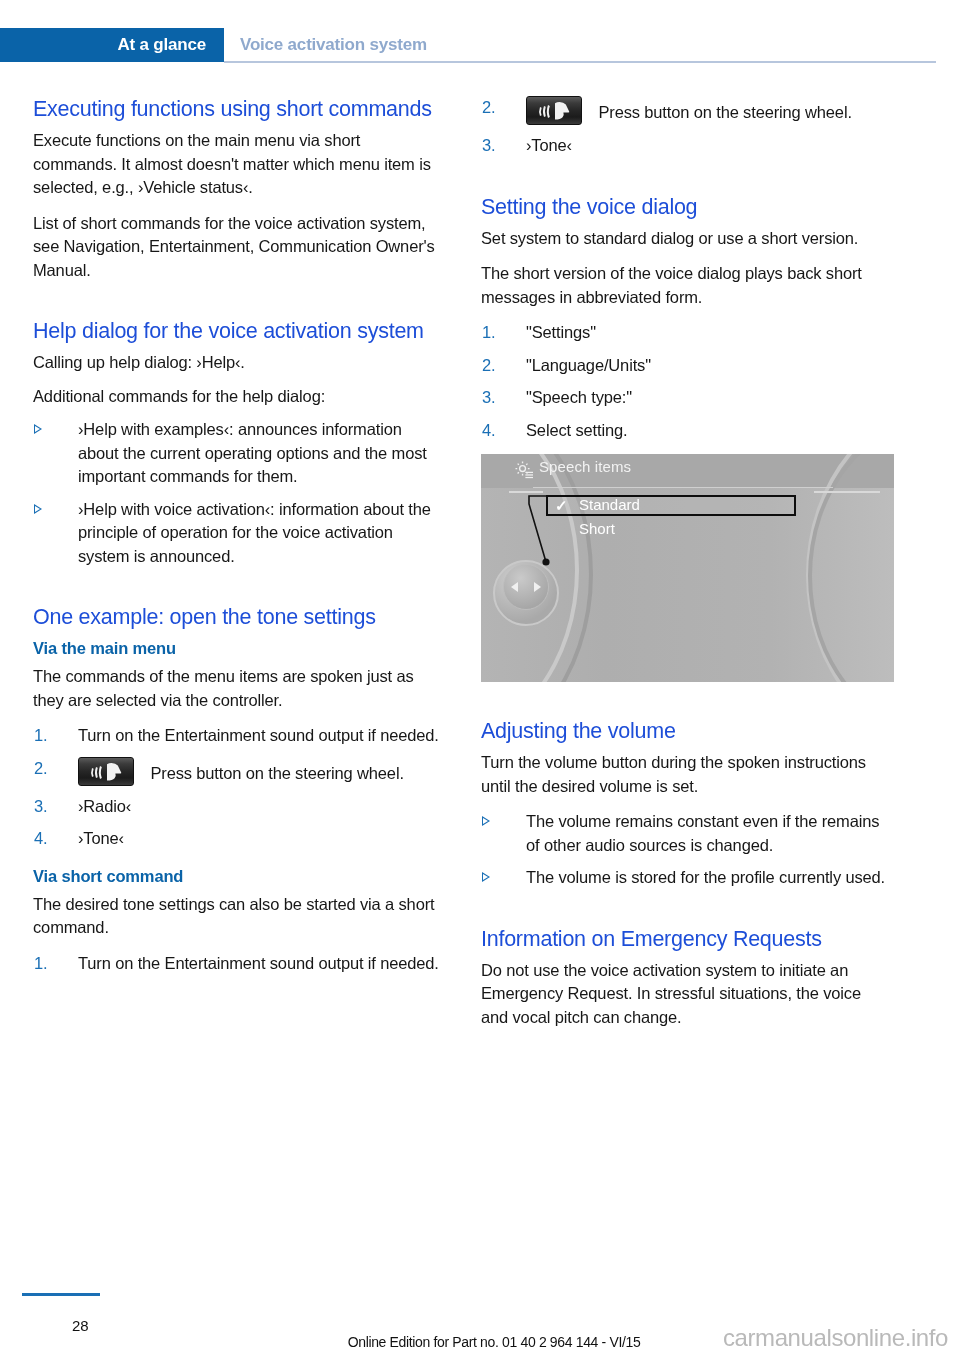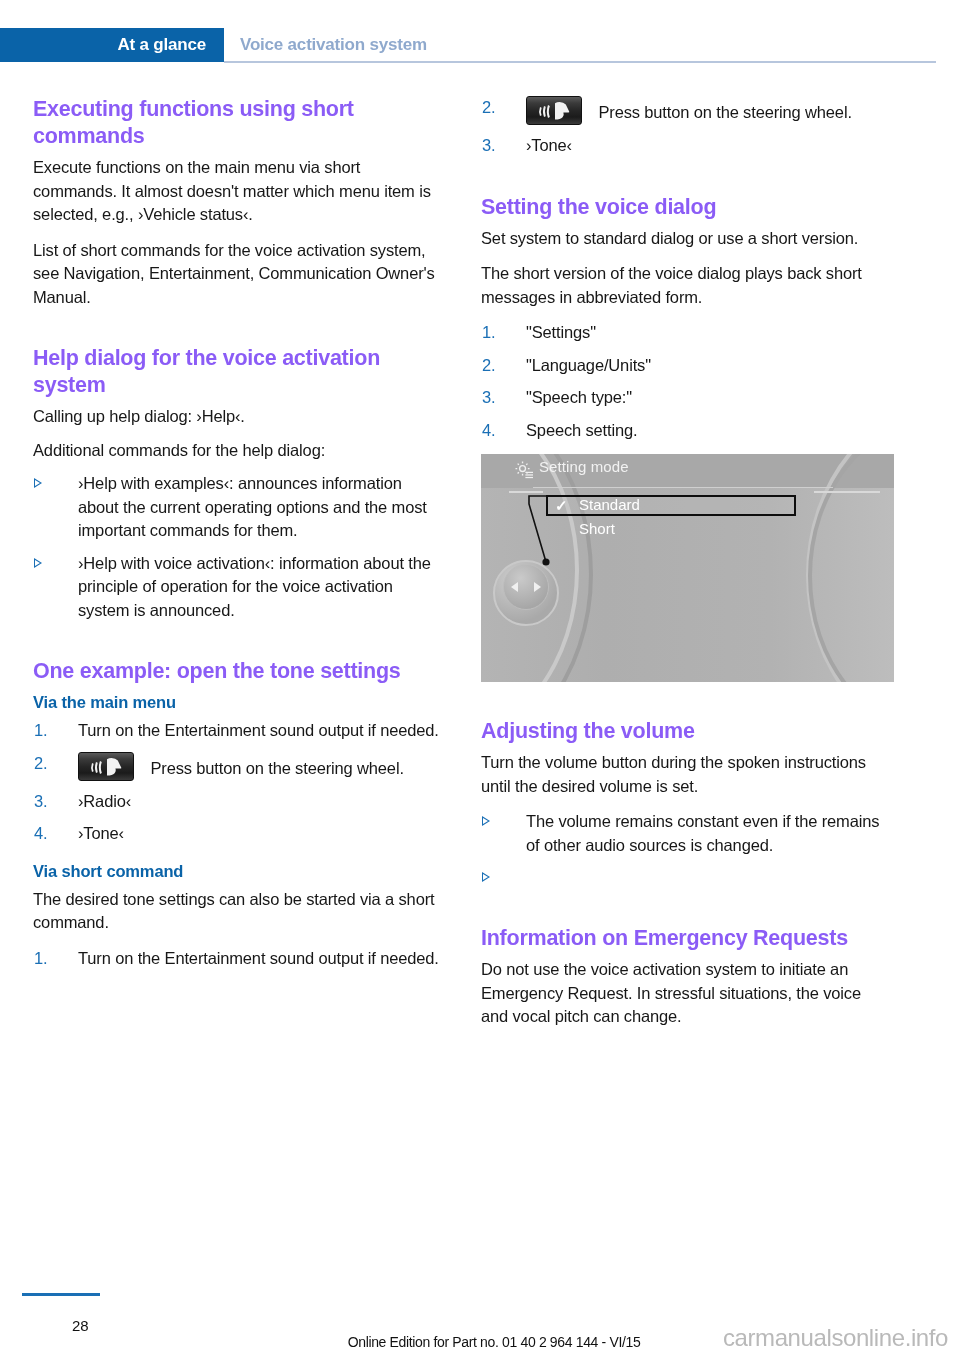--- a/index.html
+++ b/index.html
@@ -65,23 +65,23 @@
   
   .col {
     position: absolute;
     top: 96px;
     width: 410px;
   }
   .col-left  { left: 33px; }
   .col-right { left: 481px; }
 
   h1.sec {
-    color: #8b5cf6;
+    color: #1d4ed8;
     font-size: 21.5px;
-    font-weight: bold;
+    font-weight: normal;
     line-height: 27px;
     margin: 0 0 6px 0;
     letter-spacing: -0.25px;
   }
   h1.sec.gap { margin-top: 36px; }
   h2.sub {
     color: #0a63a8;
     font-size: 16.5px;
     font-weight: bold;
     line-height: 23px;
@@ -285,20 +285,21 @@
       <span>›Help with examples‹: announces information about the current operating options and the most important commands for them.</span>
     </li>
     <li>
       <span class="tri"></span>
       <span>›Help with voice activation‹: information about the principle of operation for the voice activation system is announced.</span>
     </li>
   </ul>
 
   <h1 class="sec gap">One example: open the tone settings</h1>
   <h2 class="sub">Via the main menu</h2>
+  <p class="body">The commands of the menu items are spoken just as they are selected via the controller.</p>
 
   <ol class="steps">
     <li>
       <span class="num">1.</span>
       <span>Turn on the Entertainment sound output if needed.</span>
     </li>
     <li>
       <span class="num">2.</span>
       <span class="swbtn">
         <svg width="34" height="21" viewBox="0 0 34 21" aria-hidden="true">
@@ -367,21 +368,21 @@
     <li>
       <span class="num">2.</span>
       <span>"Language/Units"</span>
     </li>
     <li>
       <span class="num">3.</span>
       <span>"Speech type:"</span>
     </li>
     <li>
       <span class="num">4.</span>
-      <span>Speech setting.</span>
+      <span>Select setting.</span>
     </li>
   </ol>
 
   <div class="idrive">
     <div class="panel"></div>
     <div class="bezel-top"></div>
     <div class="arc arc1"></div>
     <div class="arc arc2"></div>
     <div class="arc arc3"></div>
     <div class="arc arc4"></div>
@@ -397,21 +398,21 @@
                    M3.8 3.8 L5.1 5.1 M12.9 12.9 L14.2 14.2
                    M14.2 3.8 L12.9 5.1 M5.1 12.9 L3.8 14.2"></path>
         </g>
         <g fill="#f0f0f0">
           <rect x="12" y="12.4" width="8" height="1.3"></rect>
           <rect x="12" y="15.1" width="8" height="1.3"></rect>
           <rect x="12" y="17.8" width="8" height="1.3"></rect>
         </g>
       </svg>
     </span>
-    <div class="scr-title">Setting mode</div>
+    <div class="scr-title">Speech items</div>
 
     <svg class="leader" width="42" height="78" aria-hidden="true">
       <polyline points="41,2 8,2 8,10 25,68" fill="none" stroke="#111" stroke-width="1.6"></polyline>
       <circle cx="25" cy="68" r="3.6" fill="#111"></circle>
     </svg>
 
     <div class="row-sel"></div>
     <div class="check">✓</div>
     <div class="opt1">Standard</div>
     <div class="opt2">Short</div>
@@ -424,20 +425,21 @@
 
   <h1 class="sec gap">Adjusting the volume</h1>
   <p class="body">Turn the volume button during the spoken instructions until the desired volume is set.</p>
   <ul class="triangles">
     <li>
       <span class="tri"></span>
       <span>The volume remains constant even if the remains of other audio sources is changed.</span>
     </li>
     <li>
       <span class="tri"></span>
+      <span>The volume is stored for the profile currently used.</span>
     </li>
   </ul>
 
   <h1 class="sec gap">Information on Emergency Requests</h1>
   <p class="body">Do not use the voice activation system to initiate an Emergency Request. In stressful situations, the voice and vocal pitch can change.</p>
 </div>
 
 <div class="footer-rule"></div>
 <div class="page-num">28</div>
 <div class="footer-text">Online Edition for Part no. 01 40 2 964 144 - VI/15</div>

